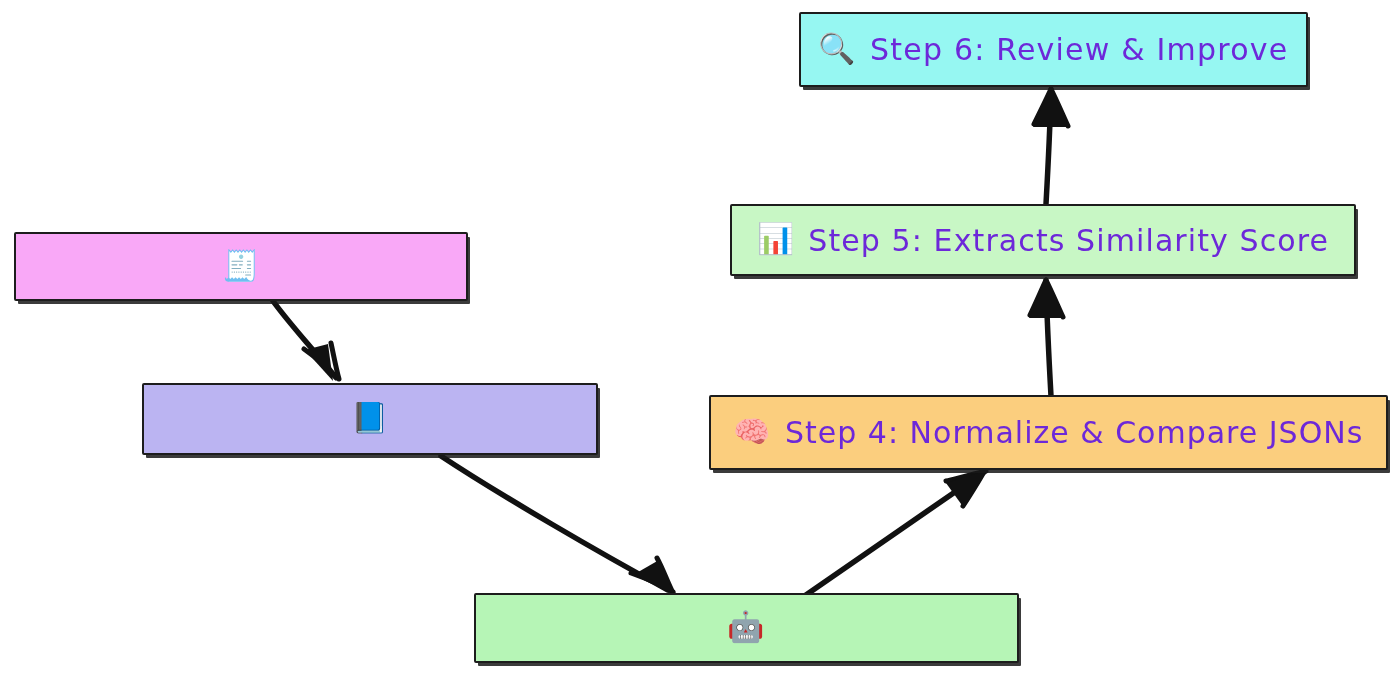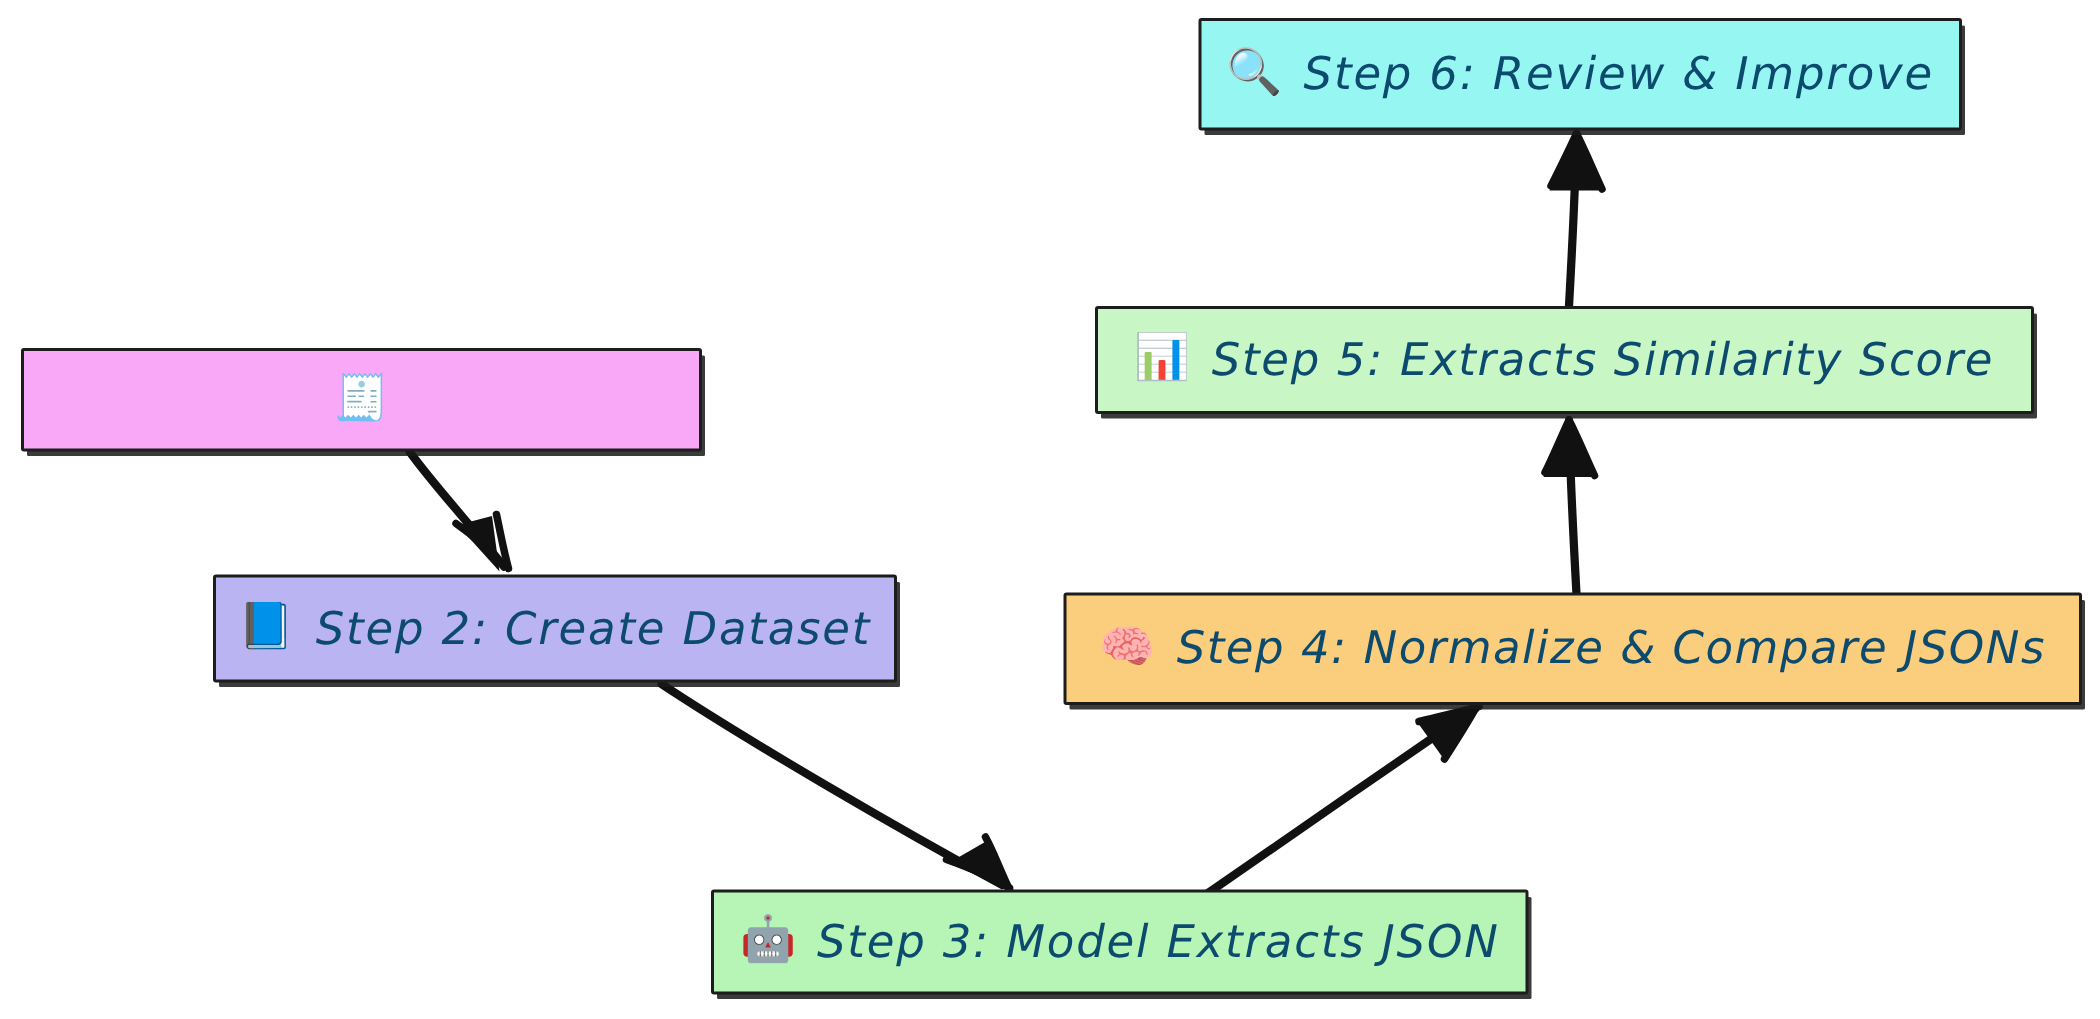--- a/index.html
+++ b/index.html
@@ -54,23 +54,22 @@
     font-size: 30px;
     line-height: 1;
     display: inline-block;
     transform: translateY(-1px);
   }
 
   .node-label {
     font-family: "DejaVu Sans", sans-serif;
     font-size: 30px;
     letter-spacing: 1.2px;
-    color: #0c4a6e;
+    color: #6d28d9;
     font-weight: 400;
-    font-style: italic;
   }
 
   
   #node-step1 { left: 14px;  top: 232px; width: 454px; height: 69px;  background: #f9a8f7; }
   #node-step2 { left: 142px; top: 383px; width: 456px; height: 72px;  background: #bbb4f2; }
   #node-step3 { left: 474px; top: 593px; width: 545px; height: 70px;  background: #b6f5b6; }
   #node-step4 { left: 709px; top: 395px; width: 679px; height: 75px;  background: #fbce7e; }
   #node-step5 { left: 730px; top: 204px; width: 626px; height: 72px;  background: #c8f7c5; }
   #node-step6 { left: 799px; top: 12px;  width: 509px; height: 75px;  background: #96f7f2; }
 
@@ -123,28 +122,26 @@
 
   <div class="node" id="node-step1" style="background: rgb(249, 168, 247); border-color: rgb(29, 29, 29);">
     <div class="node-inner">
       <span class="node-icon">🧾</span>
     </div>
   </div>
 
   <div class="node" id="node-step2" style="background: rgb(187, 180, 242); border-color: rgb(29, 29, 29);">
     <div class="node-inner">
       <span class="node-icon">📘</span>
-      <span class="node-label">Step 2: Create Dataset</span>
     </div>
   </div>
 
   <div class="node" id="node-step3" style="background: rgb(182, 245, 182); border-color: rgb(29, 29, 29);">
     <div class="node-inner">
       <span class="node-icon">🤖</span>
-      <span class="node-label">Step 3: Model Extracts JSON</span>
     </div>
   </div>
 
   <div class="node" id="node-step4" style="background: rgb(251, 206, 126); border-color: rgb(29, 29, 29);">
     <div class="node-inner">
       <span class="node-icon">🧠</span>
       <span class="node-label">Step 4: Normalize &amp; Compare JSONs</span>
     </div>
   </div>
 

